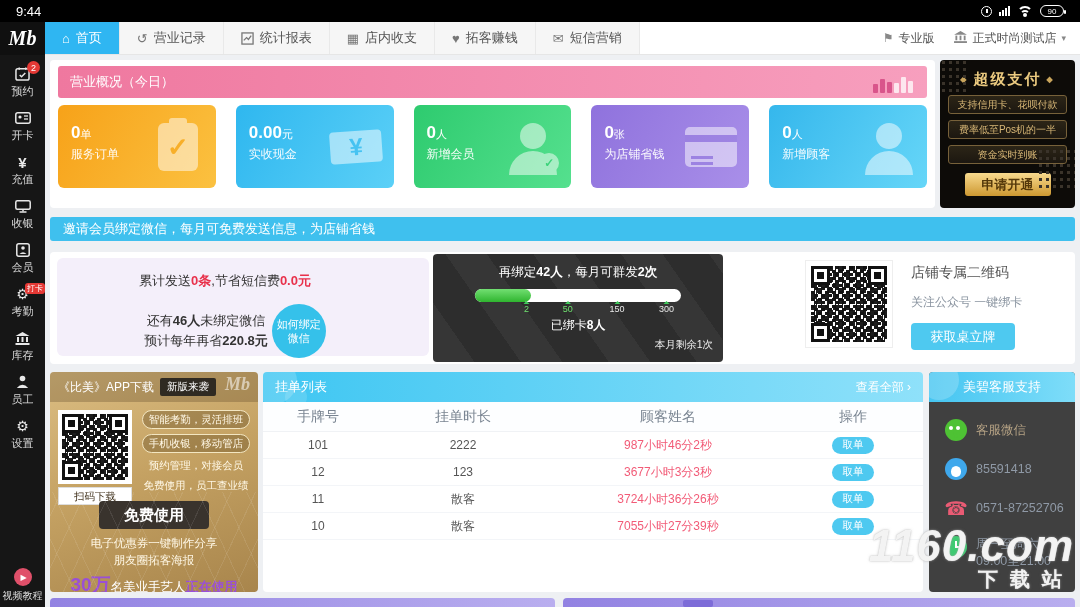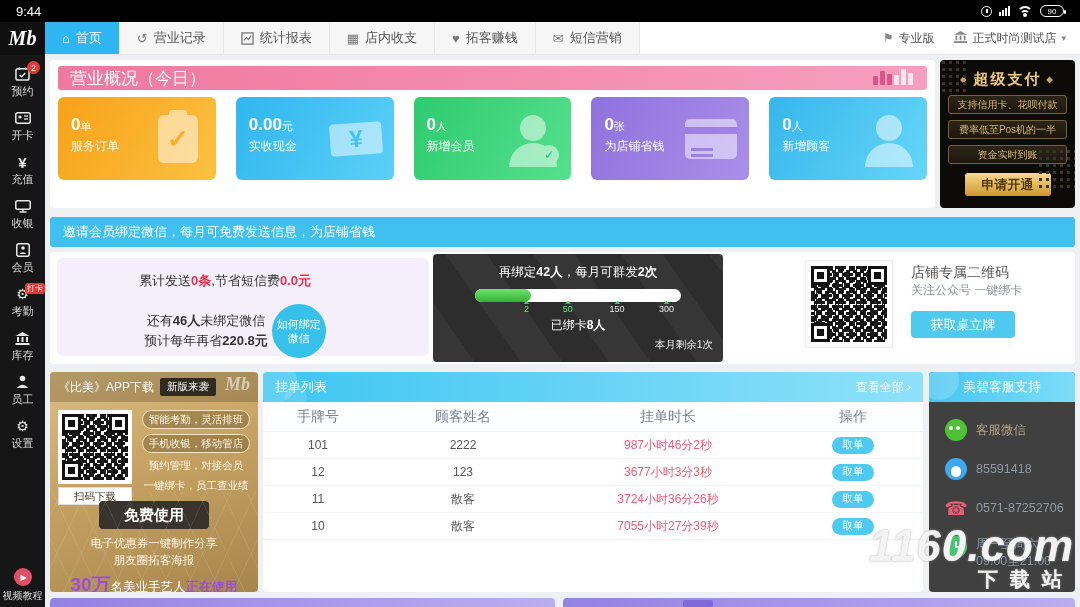--- a/index.html
+++ b/index.html
@@ -41,21 +41,21 @@
   .badge-t{position:absolute;top:2px;right:0;background:#e53935;color:#fff;border-radius:3px;font-size:8px;padding:0 2px;line-height:11px}
   .side-video{position:absolute;bottom:4px;left:0;width:45px;display:flex;flex-direction:column;align-items:center;gap:3px;color:#ddd;font-size:10px;cursor:pointer}
   .play-c{width:18px;height:18px;background:#e0506a;border-radius:50%;color:#fff;font-size:8px;display:flex;align-items:center;justify-content:center;padding-left:2px}
 
   
   .content{position:absolute;top:55px;left:45px;width:1035px;height:552px}
   .panel{position:absolute;background:#fff;border-radius:4px}
 
   
   .p-overview{left:5px;top:5px;width:885px;height:148px;padding:6px 8px}
-  .pink-banner{height:24px;border-radius:3px;background:linear-gradient(90deg,#ef789f,#f79fbe);display:flex;align-items:center;padding:0 12px;color:#fff;font-size:17px;position:relative}
+  .pink-banner{height:32px;border-radius:3px;background:linear-gradient(90deg,#ef789f,#f79fbe);display:flex;align-items:center;padding:0 12px;color:#fff;font-size:13px;position:relative}
   .eq{position:absolute;right:14px;bottom:5px;display:flex;align-items:flex-end;gap:2px}
   .eq i{width:5px;display:block;border-radius:1px}
   .cards{display:flex;gap:20px;margin-top:7px}
   .card{flex:1;height:83px;border-radius:6px;color:#fff;padding:18px 0 0 13px;position:relative;overflow:hidden}
   .card .val{font-size:17px;font-weight:bold}
   .card .unit{font-size:11px;font-weight:normal}
   .card .lbl{font-size:12px;margin-top:3px;opacity:.95}
   .c1{background:linear-gradient(120deg,#f7a219,#fbc140)}
   .c2{background:linear-gradient(120deg,#2fb7ef,#5bd0f7)}
   .c3{background:linear-gradient(120deg,#2ecb6f,#55e08e)}
@@ -75,21 +75,21 @@
 
   
   .p-superpay{left:895px;top:5px;width:135px;height:148px;background:#0d0b08;border-radius:4px;padding:10px 8px;display:flex;flex-direction:column;align-items:center;gap:6px;overflow:hidden;position:absolute}
   .sp-title{color:#eccb80;font-size:15px;font-weight:bold;letter-spacing:2px;display:flex;align-items:center;gap:5px}
   .sp-title i{font-size:8px;color:#c9a55c;font-style:normal}
   .sp-pill{width:119px;text-align:center;background:linear-gradient(180deg,#2c2517,#1c1710);border:1px solid #77613a;border-radius:3px;color:#d9b877;font-size:10px;line-height:17px;white-space:nowrap}
   .sp-btn{margin-top:3px;width:86px;height:23px;background:linear-gradient(180deg,#f8da8e,#cd9831);border-radius:3px;color:#54380a;font-size:13px;font-weight:bold;display:flex;align-items:center;justify-content:center;cursor:pointer}
   .sp-dots{position:absolute;width:42px;height:42px;background-image:radial-gradient(#3a332a 1.5px,transparent 1.5px);background-size:7px 7px}
 
   
-  .b-banner{position:absolute;left:5px;top:162px;width:1025px;height:30px;background:#3fc0ee;border-radius:3px;color:#fff;font-size:13px;display:flex;align-items:center;padding:0 13px}
+  .b-banner{position:absolute;left:5px;top:162px;width:1025px;height:24px;background:#3fc0ee;border-radius:3px;color:#fff;font-size:13px;display:flex;align-items:center;padding:0 13px}
 
   
   .p-mid{left:5px;top:197px;width:1025px;height:112px;padding:0}
   .sms-card{position:absolute;left:7px;top:6px;width:372px;height:98px;background:#f4effa;border-radius:6px;padding:14px 16px 0 40px;font-size:13px;color:#333}
   .sms-l1{text-align:center;padding-right:60px}
   .red{color:#e8314b}
   .sms-rows{margin-top:14px;display:flex;align-items:center;gap:4px;justify-content:center;padding-right:40px}
   .sms-txt{text-align:center;line-height:20px}
   .bold{font-weight:bold}
   .how-btn{width:54px;height:54px;border-radius:50%;background:#35c1ea;color:#fff;font-size:11px;display:flex;align-items:center;justify-content:center;text-align:center;line-height:14px;padding:4px;cursor:pointer}
@@ -108,21 +108,21 @@
   .qr-row{position:absolute;left:755px;top:8px;display:flex;gap:18px}
   .qr-box{width:88px;height:88px;background:#fff;border:1px solid #eee;position:relative;padding:5px}
   .qr{position:relative;width:100%;height:100%;background:
       repeating-conic-gradient(rgba(17,17,17,.95) 0% 25%,transparent 0% 50%) 0 0/11px 11px,
       repeating-conic-gradient(#161616 0% 25%,#fdfdfd 0% 50%) 0 0/7px 7px}
   .qr .f{position:absolute;width:19px;height:19px;background:#fff;border:3px solid #111}
   .qr .f::after{content:"";position:absolute;inset:3px;background:#111}
   .qr .f1{top:0;left:0}.qr .f2{top:0;right:0}.qr .f3{bottom:0;left:0}
   .qr-info{padding-top:4px}
   .qr-t{font-size:14px;color:#555}
-  .qr-s{font-size:12px;color:#8a94a0;margin-top:0}
+  .qr-s{font-size:12px;color:#8a94a0;margin-top:12px}
   .qr-btn{margin-top:12px;width:104px;height:27px;background:#4ec9f0;border-radius:4px;color:#fff;font-size:13px;display:flex;align-items:center;justify-content:center;cursor:pointer}
 
   
   .p-promo{left:5px;top:317px;width:208px;height:220px;background:linear-gradient(160deg,#dcbe83 0%,#c5a263 45%,#a8854c 100%);border-radius:4px;overflow:hidden;color:#fff8e6;position:absolute}
   .pr-head{height:30px;background:rgba(62,44,18,.25);display:flex;align-items:center;padding:0 8px;gap:6px;position:relative}
   .pr-title{font-size:12px;color:#fff}
   .pr-badge{background:#2f2a22;color:#fff;font-size:10.5px;padding:2px 7px;border-radius:2px}
   .pr-logo{position:absolute;right:8px;top:2px;font-size:18px;font-weight:bold;font-style:italic;color:rgba(255,255,255,.55);font-family:"Liberation Serif",serif}
   .pr-body{position:relative;padding:8px}
   .pr-qrwrap{position:absolute;left:8px;top:8px;width:74px}
@@ -483,21 +483,21 @@
                 <span class="f f2"></span>
                 <span class="f f3"></span>
               </div>
           </div>
           <div class="pr-scan">扫码下载</div>
         </div>
         <div class="pr-right">
           <div class="pr-pill">智能考勤，灵活排班</div>
           <div class="pr-pill">手机收银，移动管店</div>
           <div class="pr-line">预约管理，对接会员</div>
-          <div class="pr-line">一键绑卡，员工查业绩</div>
+          <div class="pr-line">免费使用，员工查业绩</div>
         </div>
         <div class="pr-free">免费使用</div>
         <div class="pr-l2">
           <div>电子优惠券一键制作分享</div>
           <div>朋友圈拓客海报</div>
         </div>
         <div class="pr-stat">
           <span class="pv">30万</span><span class="pm">名美业手艺人</span><span class="ps">正在使用</span>
         </div>
       </div>
@@ -506,22 +506,22 @@
 
     <div class="p-orders">
       <div class="sec-head">
         <span class="deco"></span>
         <span class="deco2"></span>
         <span style="position:relative">挂单列表</span>
         <span class="viewall">查看全部 ›</span>
       </div>
       <div class="tgrid thead">
         <span>手牌号</span>
+        <span>挂单时长</span>
         <span>顾客姓名</span>
-        <span>挂单时长</span>
         <span>操作</span>
       </div>
       <div class="tgrid trow">
         <span>101</span>
         <span>2222</span>
         <span class="dur">987小时46分2秒</span>
         <span>
             <span class="take-btn">取单</span>
           </span>
       </div>

